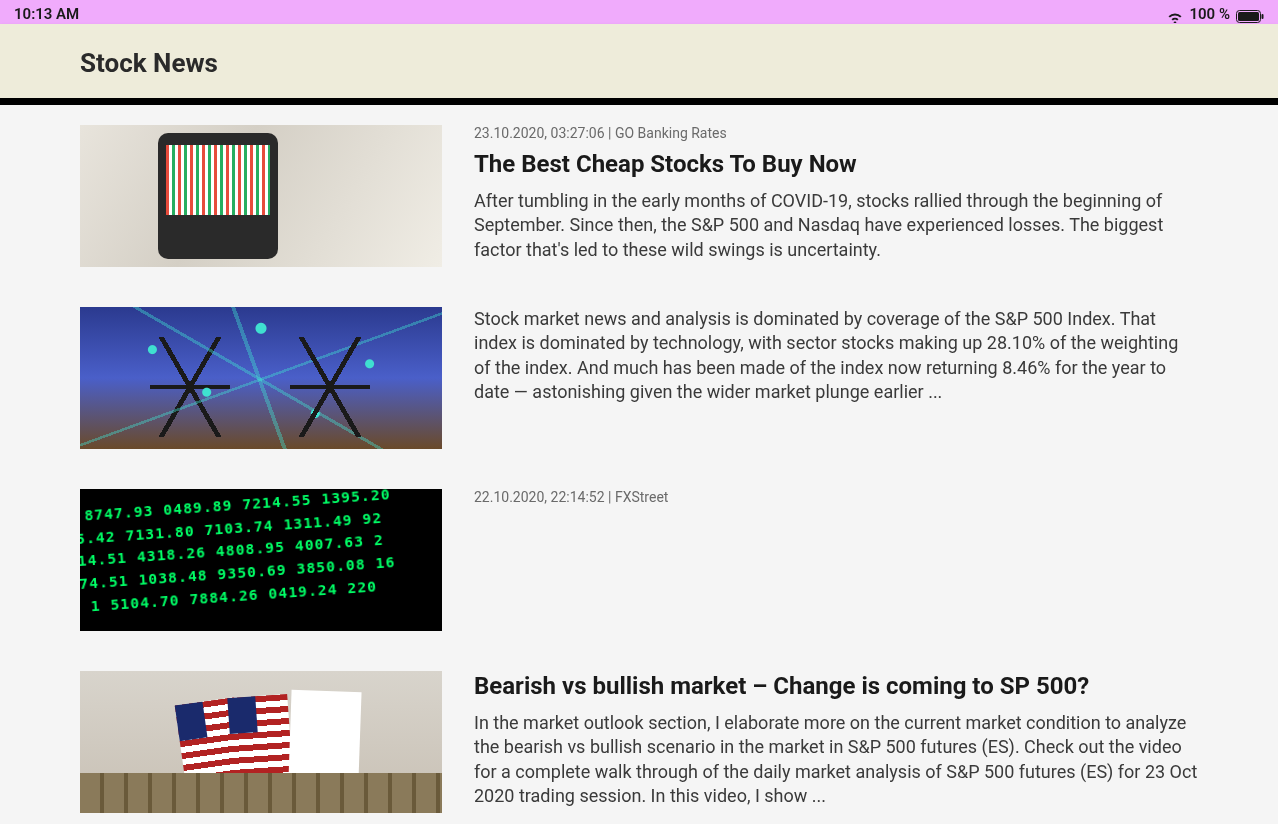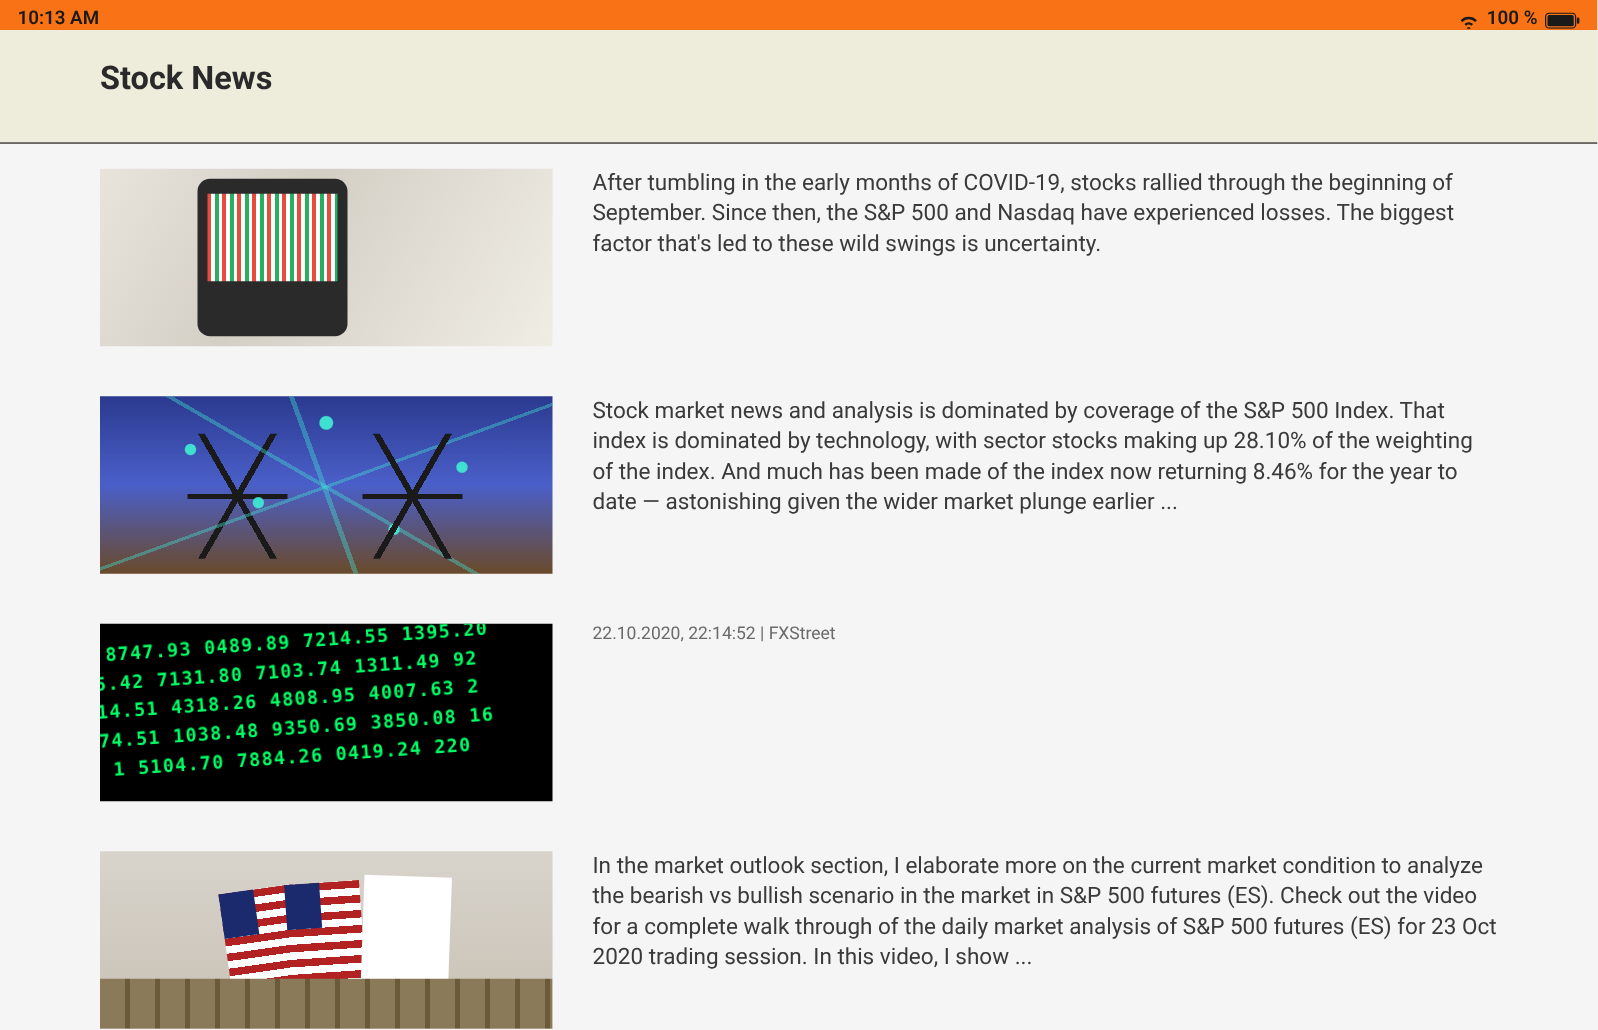--- a/index.html
+++ b/index.html
@@ -9,42 +9,42 @@
     width: 1278px;
     height: 824px;
     overflow: hidden;
   }
   .status-bar {
     display: flex;
     justify-content: space-between;
     align-items: center;
     padding: 4px 14px 0 14px;
     height: 24px;
-    background: #f97316;
+    background: #f0abfc;
     font-size: 15px;
     font-weight: 600;
     color: #1a1a1a;
   }
   .status-right {
     display: flex;
     align-items: flex-end;
     gap: 6px;
   }
   .wifi-icon {
     width: 16px;
     height: 12px;
   }
   .battery-icon {
     width: 28px;
     height: 13px;
   }
   .header {
     background: #eeecda;
-    padding: 24px 80px 36px 80px;
-    border-bottom: 1px solid #000000;
+    padding: 24px 80px 20px 80px;
+    border-bottom: 7px solid #000000;
     box-shadow: 0 1px 3px rgba(0,0,0,0.08);
   }
   .header h1 {
     font-size: 26px;
     font-weight: 700;
     color: #2a2a2a;
   }
   .feed {
     padding: 20px 80px;
     background: #f5f5f5;
@@ -189,20 +189,24 @@
 
 <div class="header">
   <h1>Stock News</h1>
 </div>
 
 <div class="feed">
 
   <div class="article">
     <div class="thumb thumb-1"></div>
     <div class="article-body">
+      <div class="meta">
+        <span>23.10.2020</span>, <span>03:27:06</span> | <span>GO Banking Rates</span>
+      </div>
+      <div class="title">The Best Cheap Stocks To Buy Now</div>
       <div class="summary">After tumbling in the early months of COVID-19, stocks rallied through the beginning of September. Since then, the S&amp;P 500 and Nasdaq have experienced losses. The biggest factor that's led to these wild swings is uncertainty.</div>
     </div>
   </div>
 
   <div class="article">
     <div class="thumb thumb-2">
         <div class="dots"></div>
       </div>
     <div class="article-body">
       <div class="summary">Stock market news and analysis is dominated by coverage of the S&amp;P 500 Index. That index is dominated by technology, with sector stocks making up 28.10% of the weighting of the index. And much has been made of the index now returning 8.46% for the year to date — astonishing given the wider market plunge earlier ...</div>
@@ -225,17 +229,18 @@
   </div>
 
   <div class="article">
     <div class="thumb thumb-4">
       <div class="flag f1"></div>
         <div class="flag f2"></div>
         <div class="wflag"></div>
         <div class="bldg"></div>
     </div>
     <div class="article-body">
+      <div class="title">Bearish vs bullish market – Change is coming to SP 500?</div>
       <div class="summary">In the market outlook section, I elaborate more on the current market condition to analyze the bearish vs bullish scenario in the market in S&amp;P 500 futures (ES). Check out the video for a complete walk through of the daily market analysis of S&amp;P 500 futures (ES) for 23 Oct 2020 trading session. In this video, I show ...</div>
     </div>
   </div>
 
 </div>
 
 </body></html>

